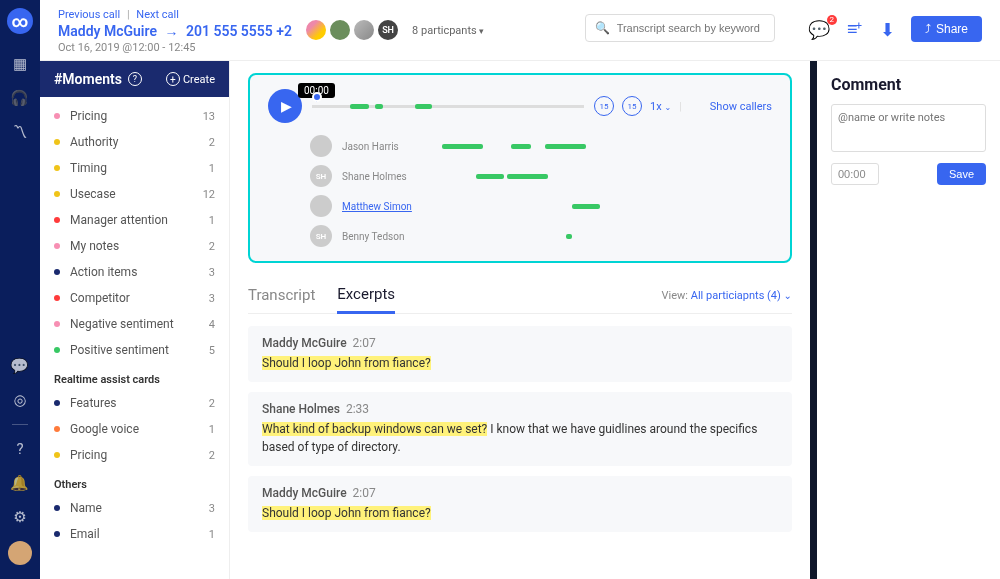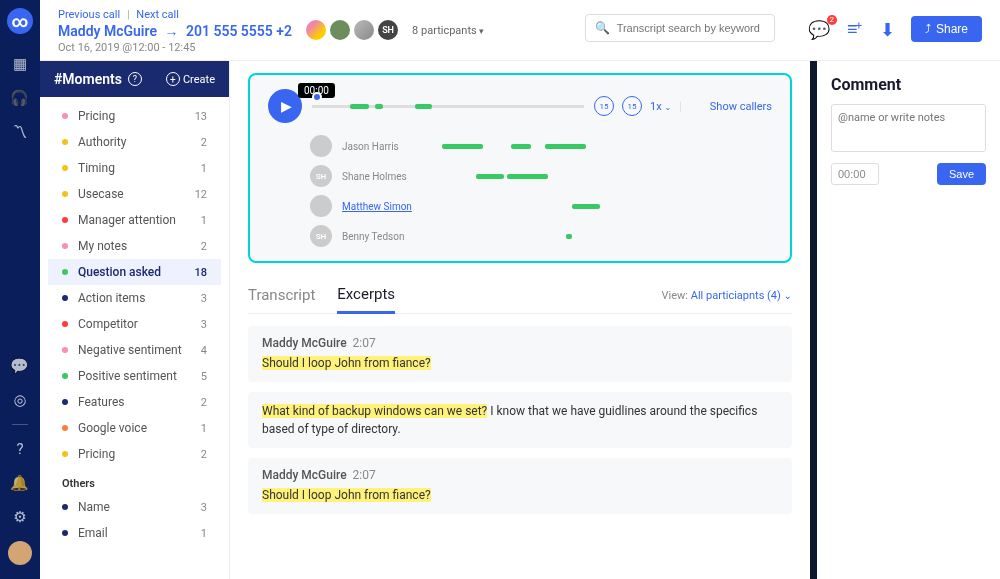--- a/index.html
+++ b/index.html
@@ -37,21 +37,21 @@
 .t-icon{color:#3866f0;font-size:18px;cursor:pointer;position:relative}
 .t-icon .badge{position:absolute;top:-4px;right:-6px;background:#ff3b3b;color:#fff;font-size:8px;border-radius:8px;padding:0 3px;line-height:10px}
 .share-btn{background:#3866f0;color:#fff;border:0;border-radius:4px;padding:6px 14px;font-size:12px;font-weight:500;cursor:pointer;display:flex;align-items:center;gap:5px}
 .content{flex:1;display:flex;min-height:0}
 .moments-panel{width:190px;border-right:1px solid #eee;display:flex;flex-direction:column;overflow:hidden}
 .moments-header{background:#1a2a6e;color:#fff;padding:10px 14px;display:flex;align-items:center;gap:6px}
 .moments-header .title{font-weight:600;font-size:14px}
 .moments-header .q{width:14px;height:14px;border:1.5px solid #fff;border-radius:50%;display:flex;align-items:center;justify-content:center;font-size:9px}
 .moments-header .create{margin-left:auto;font-size:11px;display:flex;align-items:center;gap:3px;cursor:pointer}
 .moments-header .create .plus{width:14px;height:14px;border:1.5px solid #fff;border-radius:50%;display:flex;align-items:center;justify-content:center;font-size:10px}
-.moments-list{flex:1;overflow-y:auto;padding:6px 8px}
+.moments-list{flex:1;overflow-y:auto;padding:6px 0}
 .moment-item{display:flex;align-items:center;padding:6px 14px;font-size:12px;color:#555;cursor:pointer}
 .moment-item.active{background:#eef2ff;color:#1a2a6e;font-weight:500}
 .moment-item .dot{width:6px;height:6px;border-radius:50%;margin-right:10px;flex-shrink:0}
 .moment-item .label{flex:1}
 .moment-item .count{color:#888;font-size:11px}
 .moment-item.active .count{color:#1a2a6e}
 .moments-list .section{padding:10px 14px 4px;font-size:11px;font-weight:600;color:#333}
 .center-panel{flex:1;padding:12px 18px;overflow-y:auto;min-width:0}
 .player{border:2px solid #00d4d4;border-radius:8px;background:#f7f8fa;padding:14px 18px 10px;margin-bottom:14px}
 .player-controls{display:flex;align-items:center;gap:10px;position:relative;margin-bottom:8px}
@@ -184,45 +184,41 @@
             <div class="moment-item">
               <span class="dot" style="background:#ff3b3b"></span>
               <span class="label">Manager attention</span>
               <span class="count">1</span>
             </div>
             <div class="moment-item">
               <span class="dot" style="background:#f78fb3"></span>
               <span class="label">My notes</span>
               <span class="count">2</span>
             </div>
-            <div class="moment-item active">
-              <span class="dot" style="background:#38c864"></span>
-              <span class="label">Question asked</span>
-              <span class="count">18</span>
-            </div>
             <div class="moment-item">
               <span class="dot" style="background:#1a2a6e"></span>
               <span class="label">Action items</span>
               <span class="count">3</span>
             </div>
             <div class="moment-item">
               <span class="dot" style="background:#ff3b3b"></span>
               <span class="label">Competitor</span>
               <span class="count">3</span>
             </div>
             <div class="moment-item">
               <span class="dot" style="background:#f78fb3"></span>
               <span class="label">Negative sentiment</span>
               <span class="count">4</span>
             </div>
             <div class="moment-item">
               <span class="dot" style="background:#38c864"></span>
               <span class="label">Positive sentiment</span>
               <span class="count">5</span>
             </div>
+            <div class="section">Realtime assist cards</div>
             <div class="moment-item">
               <span class="dot" style="background:#1a2a6e"></span>
               <span class="label">Features</span>
               <span class="count">2</span>
             </div>
             <div class="moment-item">
               <span class="dot" style="background:#ff7b3b"></span>
               <span class="label">Google voice</span>
               <span class="count">1</span>
             </div>
@@ -312,20 +308,21 @@
             <span style="color:#3866f0;font-size:10px"> ⌄</span>
           </div>
         </div>
 
         <div id="excerpts-list">
             <div class="excerpt">
               <div class="who"><span class="n">Maddy McGuire</span><span class="t">2:07</span></div>
               <div class="txt"><span class="hl">Should I loop John from fiance?</span></div>
             </div>
             <div class="excerpt">
+              <div class="who"><span class="n">Shane Holmes</span><span class="t">2:33</span></div>
               <div class="txt"><span class="hl">What kind of backup windows can we set?</span>  I know that we have guidlines around the specifics based of type of directory.</div>
             </div>
             <div class="excerpt">
               <div class="who"><span class="n">Maddy McGuire</span><span class="t">2:07</span></div>
               <div class="txt"><span class="hl">Should I loop John from fiance?</span></div>
             </div>
           </div>
       </div>
 
       <div class="comment-panel">

